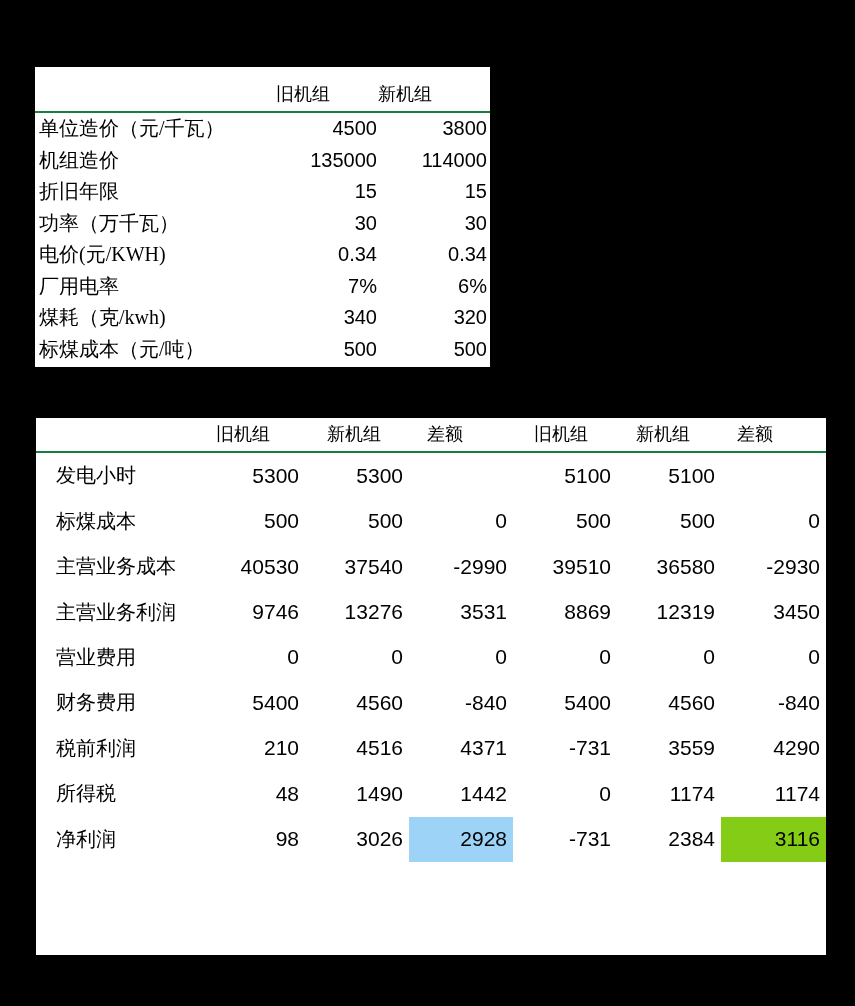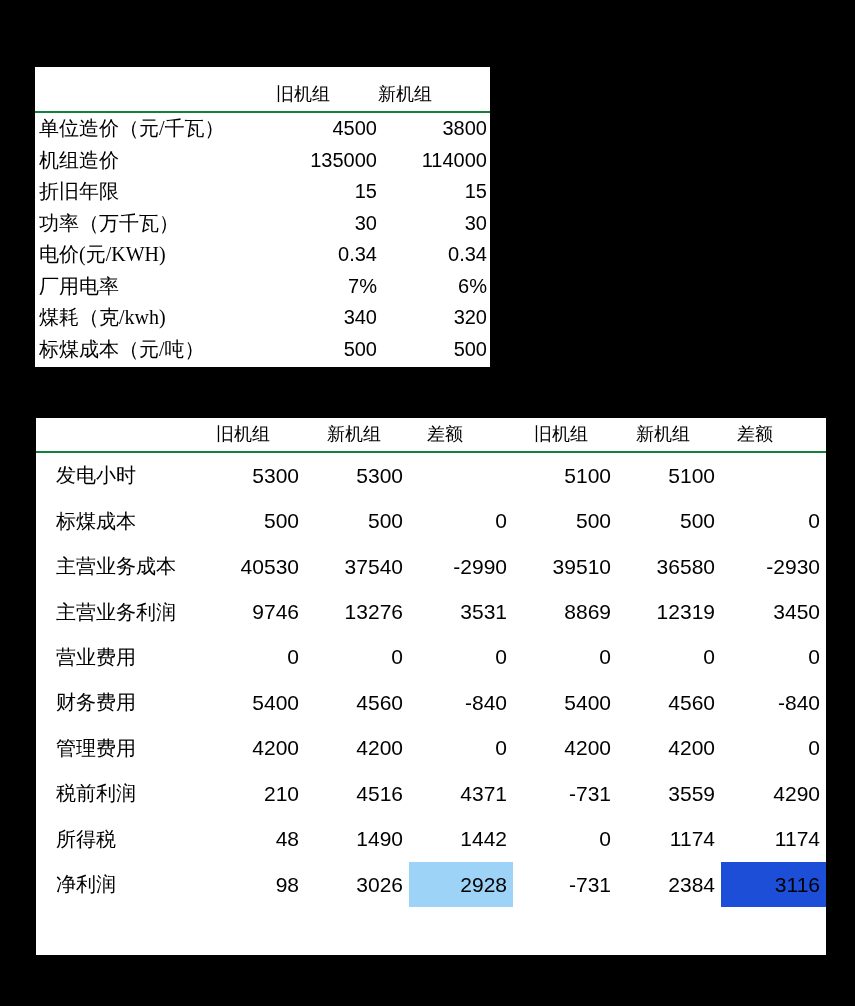--- a/index.html
+++ b/index.html
@@ -159,29 +159,20 @@
       <tr>
         <td class="lbl">财务费用</td>
         <td class="num">5400</td>
         <td class="num">4560</td>
         <td class="num">-840</td>
         <td class="num">5400</td>
         <td class="num">4560</td>
         <td class="num">-840</td>
       </tr>
       <tr>
-        <td class="lbl">管理费用</td>
-        <td class="num">4200</td>
-        <td class="num">4200</td>
-        <td class="num">0</td>
-        <td class="num">4200</td>
-        <td class="num">4200</td>
-        <td class="num">0</td>
-      </tr>
-      <tr>
         <td class="lbl">税前利润</td>
         <td class="num">210</td>
         <td class="num">4516</td>
         <td class="num">4371</td>
         <td class="num">-731</td>
         <td class="num">3559</td>
         <td class="num">4290</td>
       </tr>
       <tr>
         <td class="lbl">所得税</td>
@@ -192,17 +183,17 @@
         <td class="num">1174</td>
         <td class="num">1174</td>
       </tr>
       <tr>
         <td class="lbl">净利润</td>
         <td class="num">98</td>
         <td class="num">3026</td>
         <td class="num hl" style="background-color: rgb(158, 211, 248);">2928</td>
         <td class="num">-731</td>
         <td class="num">2384</td>
-        <td class="num hl" style="background-color: #1d4ed8;">3116</td>
+        <td class="num hl" style="background-color: #84cc16;">3116</td>
       </tr>
     </tbody>
   </table>
 </div>
 
 </body></html>

